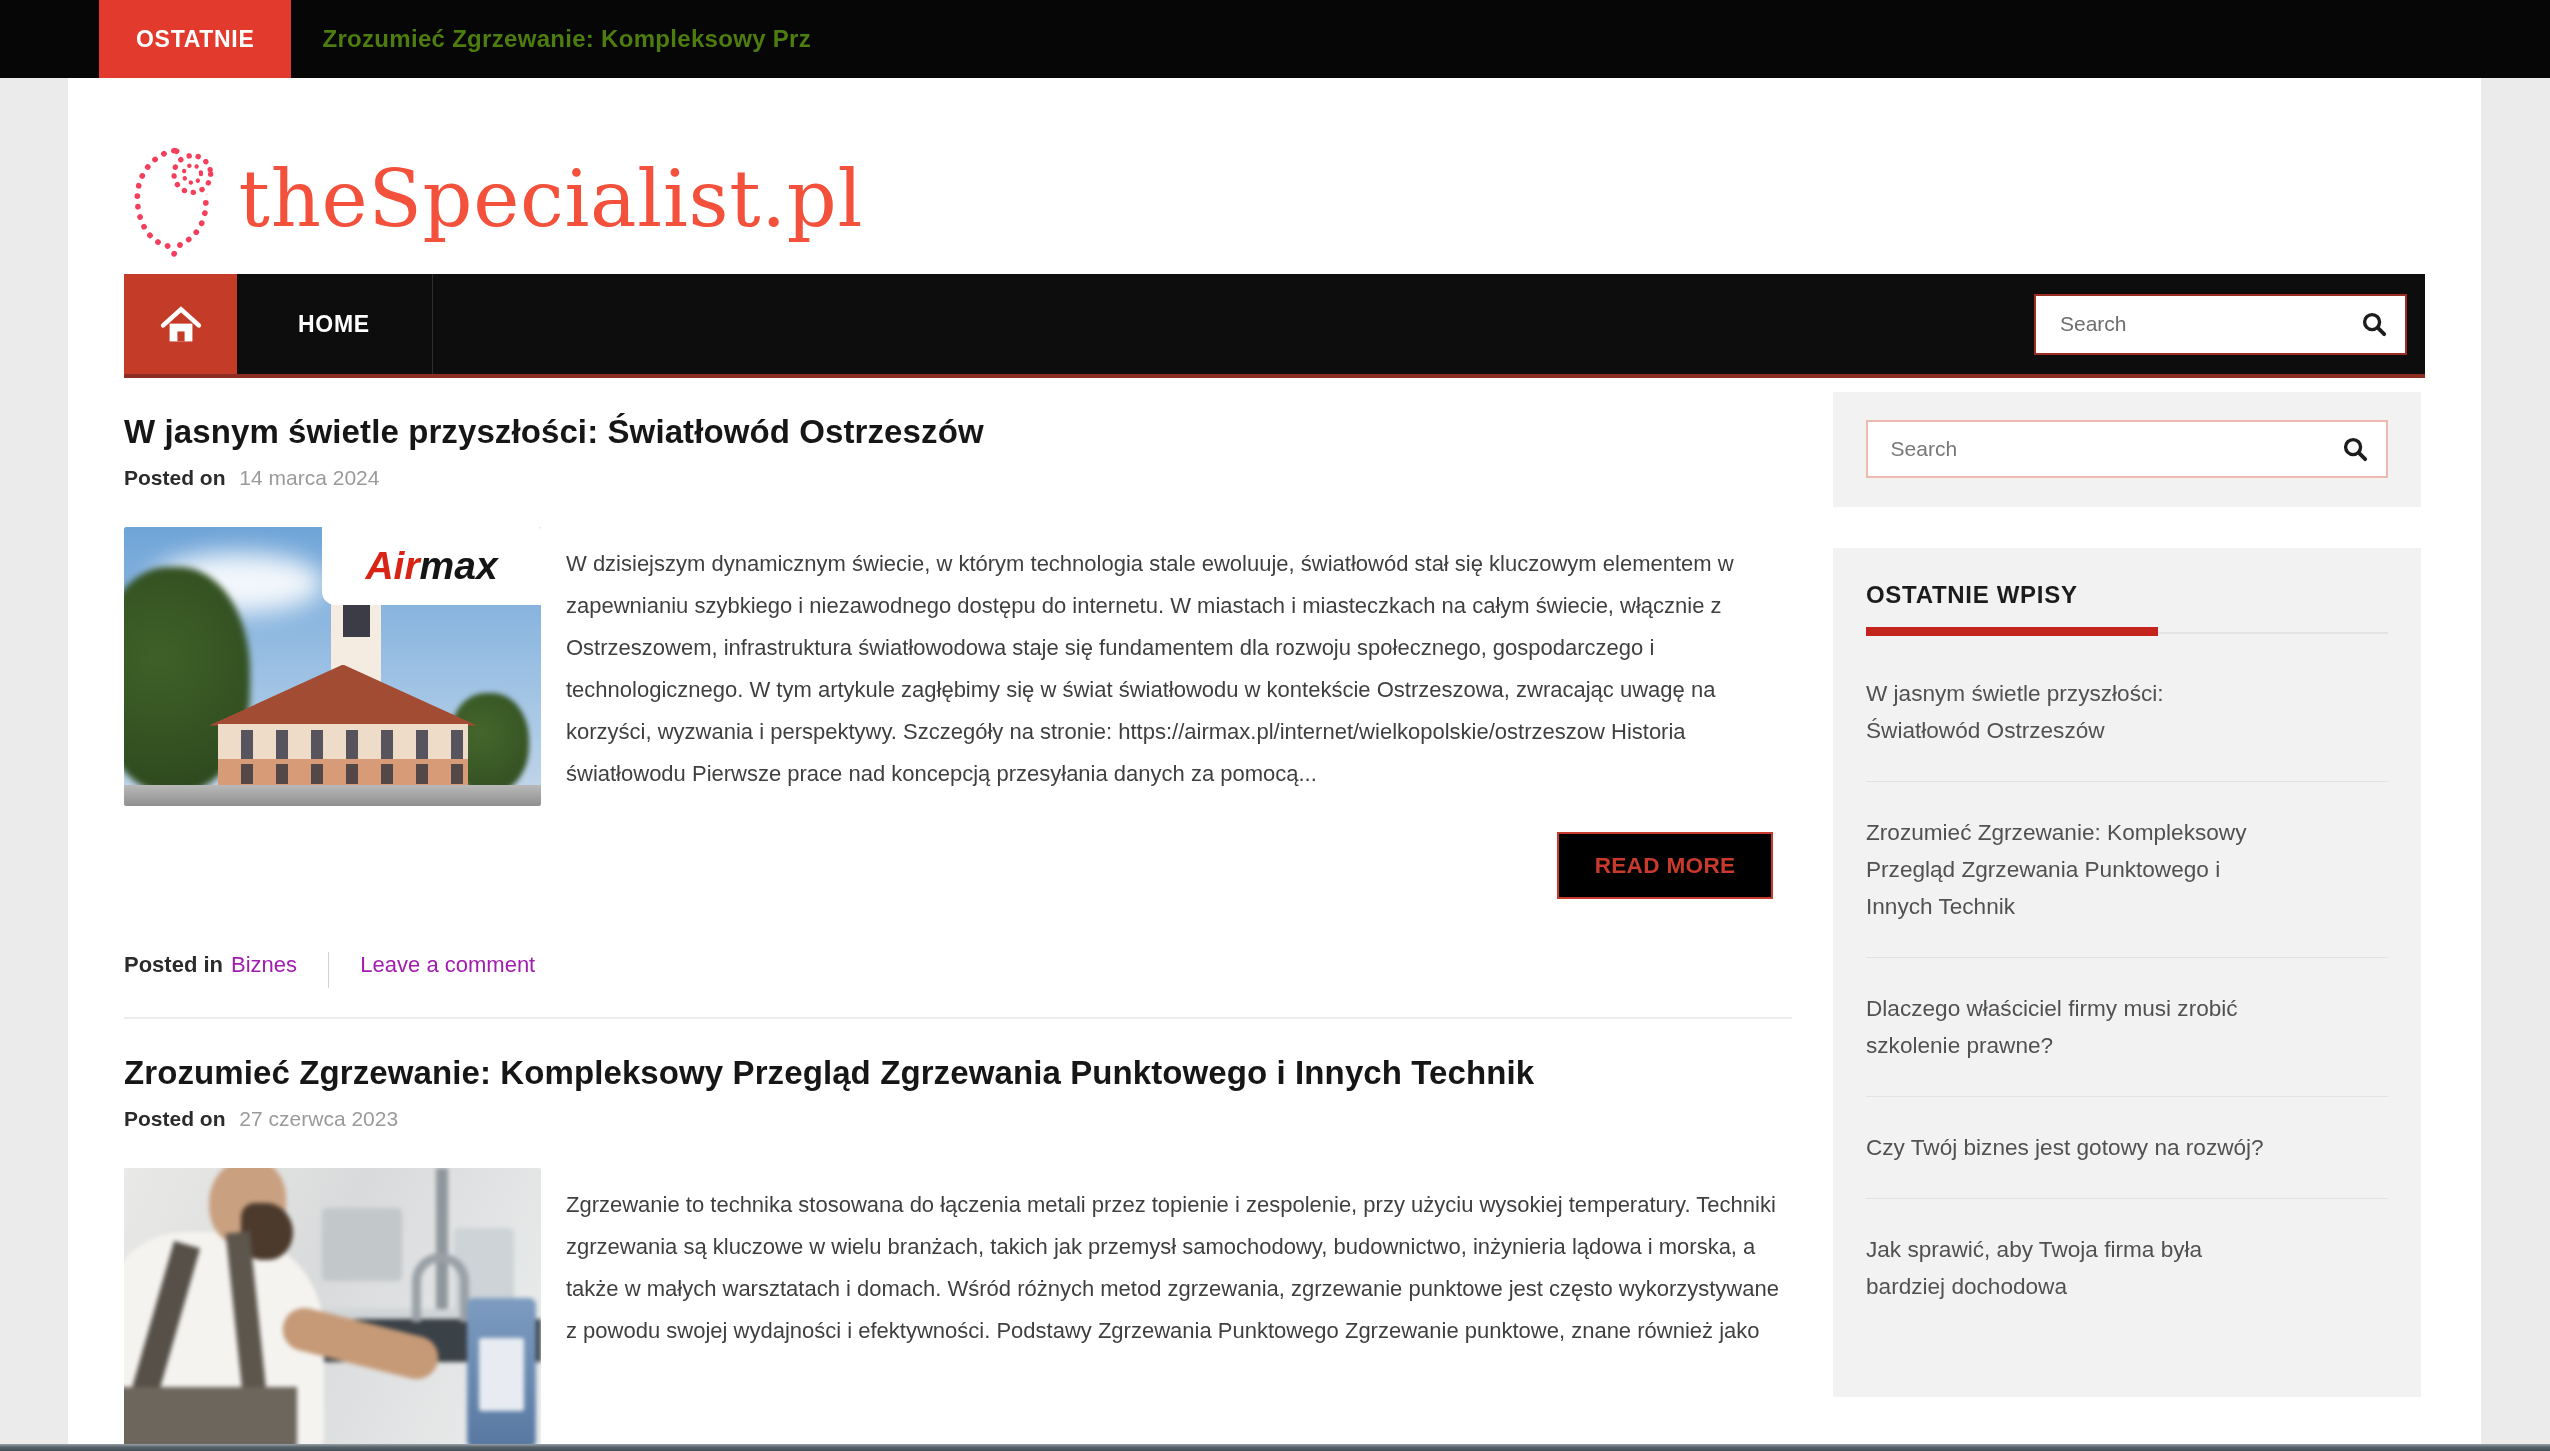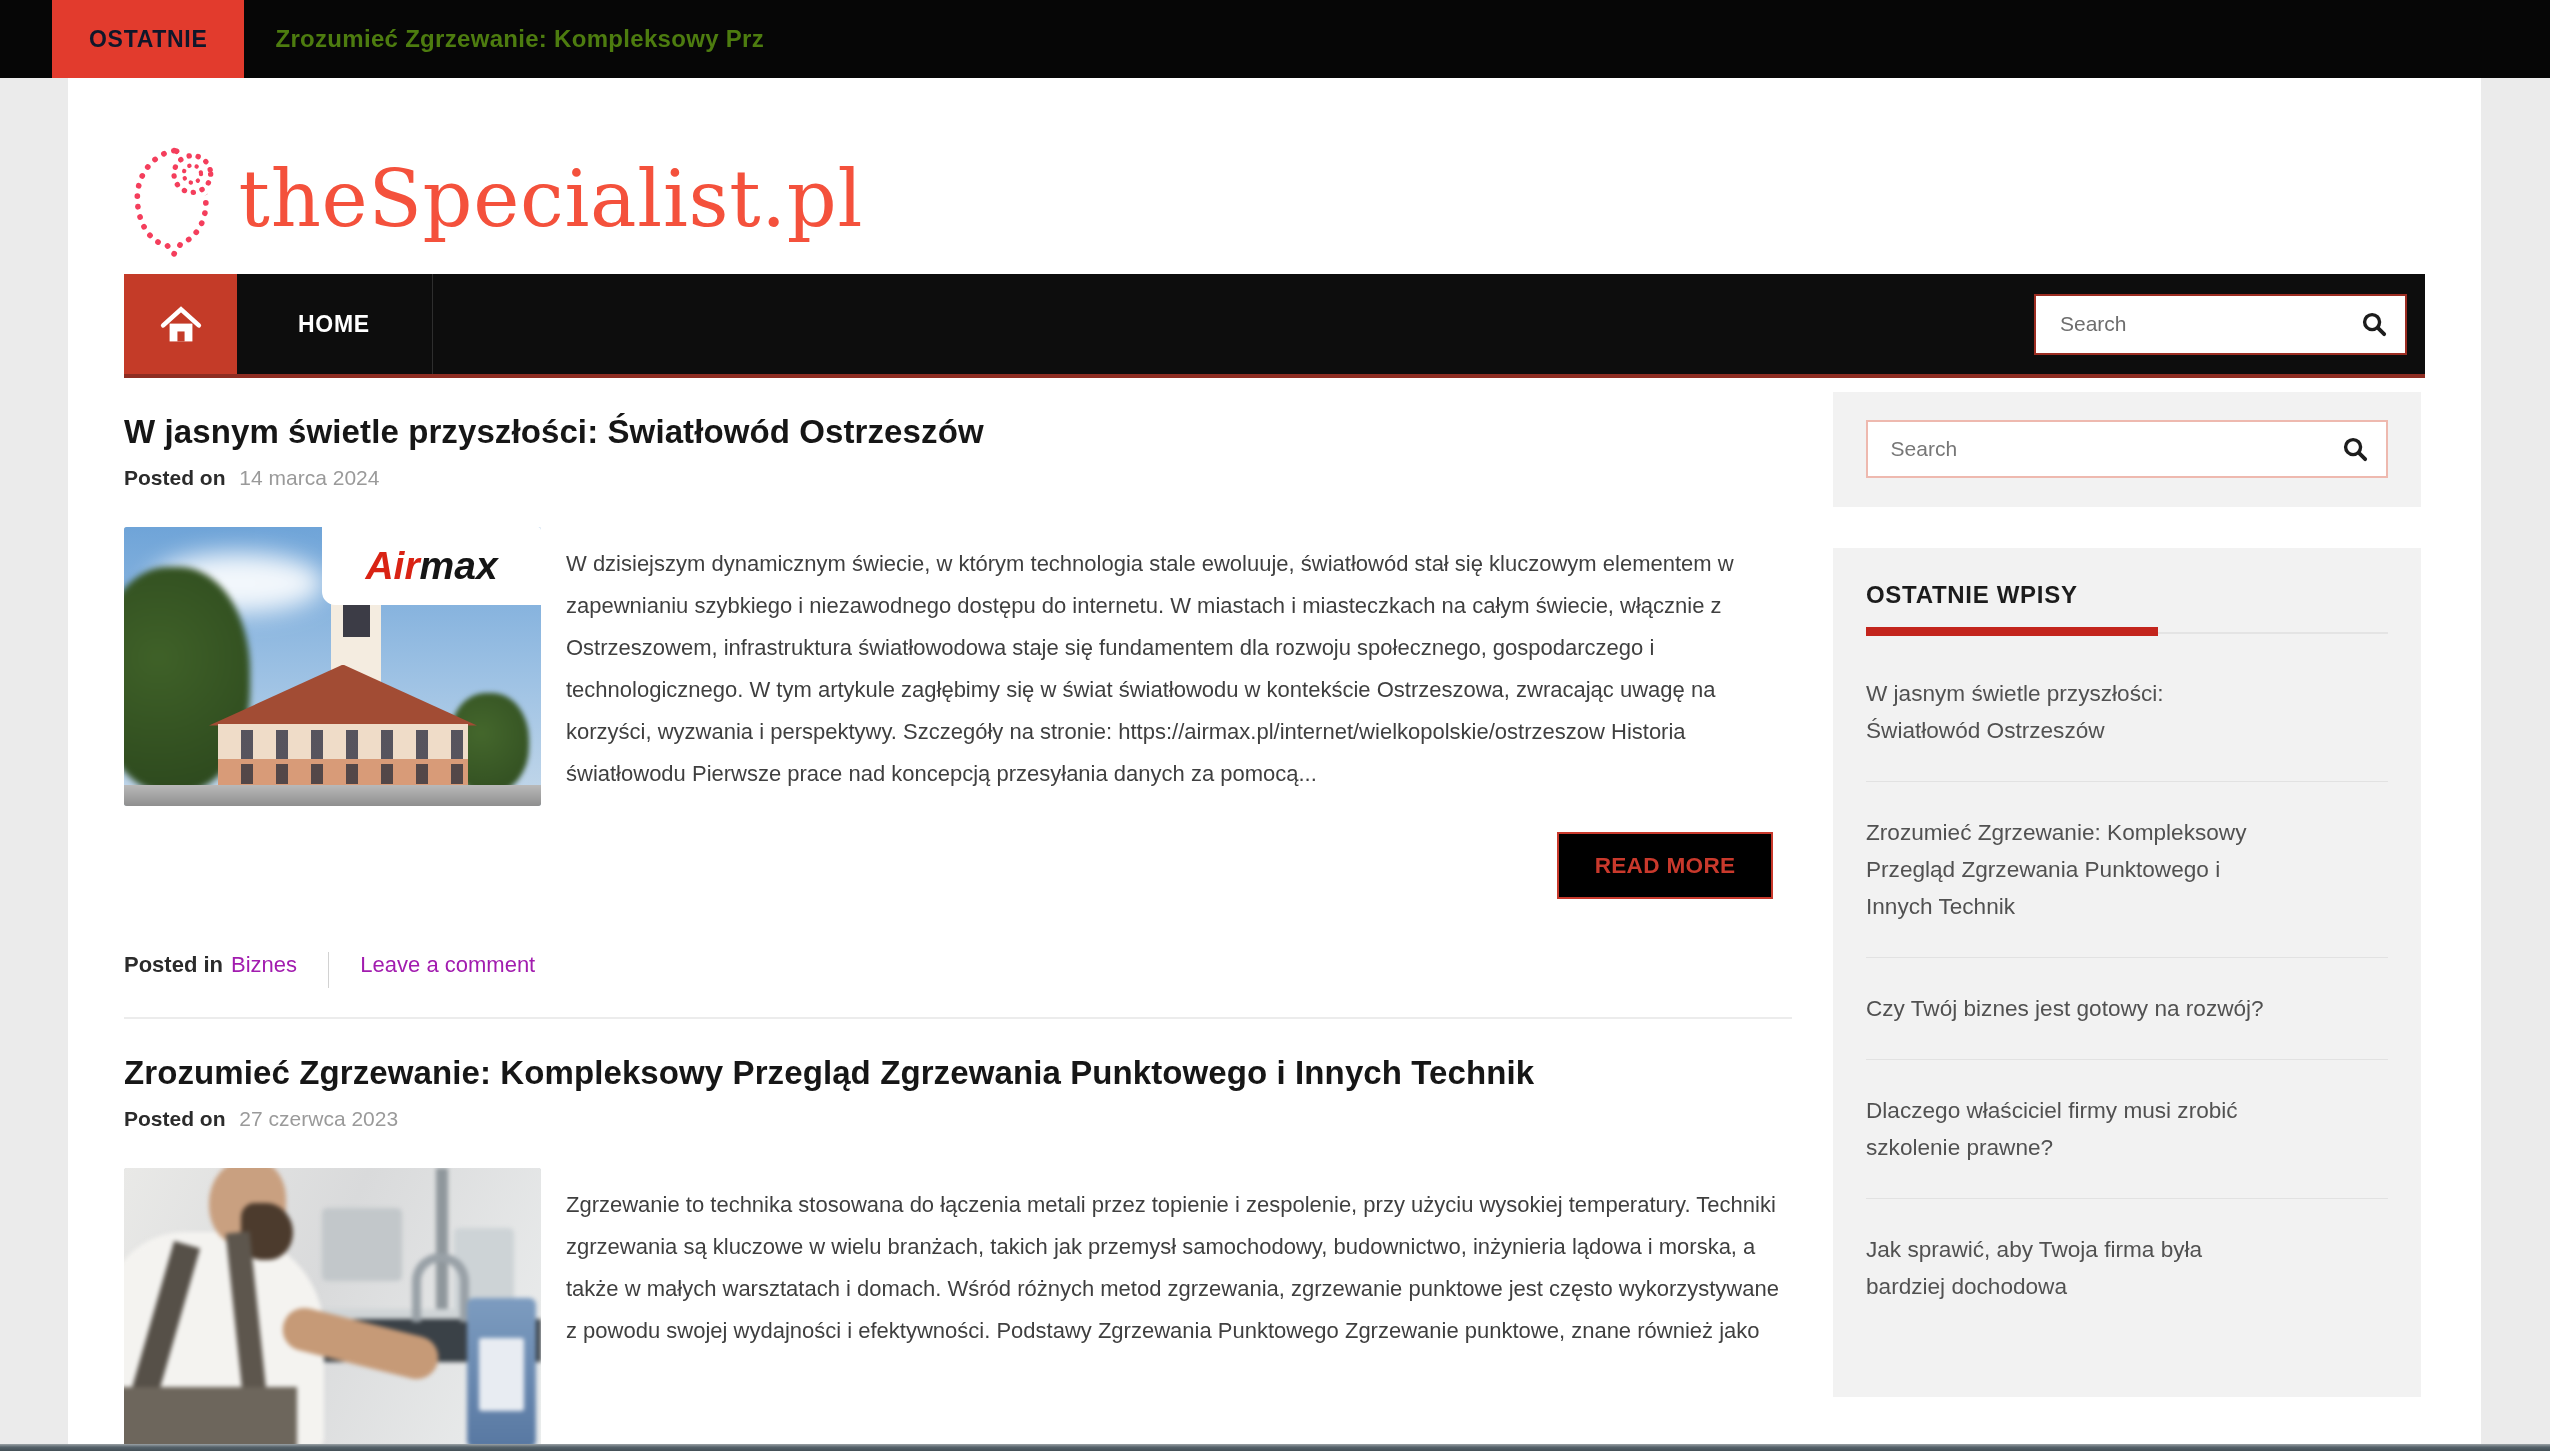--- a/index.html
+++ b/index.html
@@ -7,21 +7,21 @@
   .page {
     position:relative; width:2550px; height:1452px; overflow:hidden;
     background:#ebebeb; font-family:"Liberation Sans", sans-serif;
   }
   
   .topbar {
     position:relative; z-index:5; width:2550px; height:78px; background:#060606;
     display:flex; align-items:stretch;
   }
   .ticker-badge {
-    margin-left:52px; background:#e23b2d; color:#0f172a;
+    margin-left:99px; background:#e23b2d; color:#ffffff;
     display:flex; align-items:center; padding:16px 37px;
     font-size:23px; font-weight:bold; letter-spacing:0.7px;
   }
   .ticker-text {
     align-self:center; margin-left:31px; color:#4d7c0f;
     font-size:24px; font-weight:bold; letter-spacing:0.3px; white-space:nowrap;
   }
   
   .card {
     position:relative; width:2413px; margin-left:68px; min-height:1373px;
@@ -297,22 +297,22 @@
 
         <div class="widget recent-widget">
           <h3 class="recent-heading">OSTATNIE WPISY</h3>
           <div class="heading-rule">
             <div class="rule-gray"></div>
             <div class="rule-red"></div>
           </div>
           <ul class="recent-list">
             <li>W jasnym świetle przyszłości: Światłowód Ostrzeszów</li>
             <li>Zrozumieć Zgrzewanie: Kompleksowy Przegląd Zgrzewania Punktowego i Innych Technik</li>
+            <li>Dlaczego właściciel firmy musi zrobić szkolenie prawne?</li>
             <li>Czy Twój biznes jest gotowy na rozwój?</li>
-            <li>Dlaczego właściciel firmy musi zrobić szkolenie prawne?</li>
             <li>Jak sprawić, aby Twoja firma była bardziej dochodowa</li>
           </ul>
         </div>
       </aside>
 
     </div>
   </div>
 
   <div class="bottom-strip"></div>
 </div>

